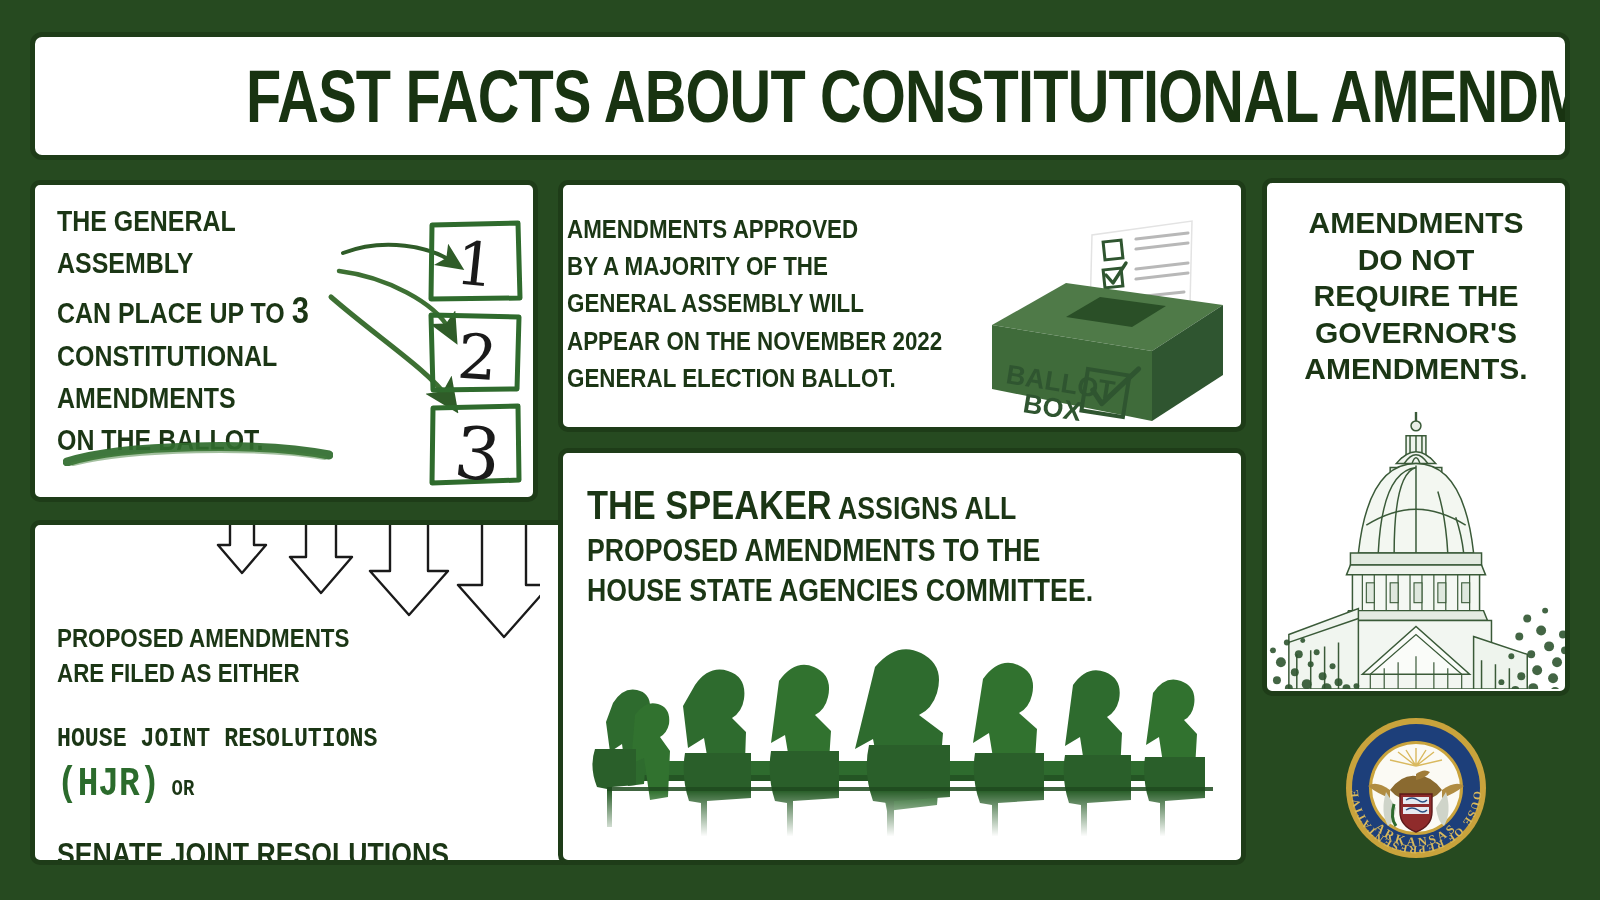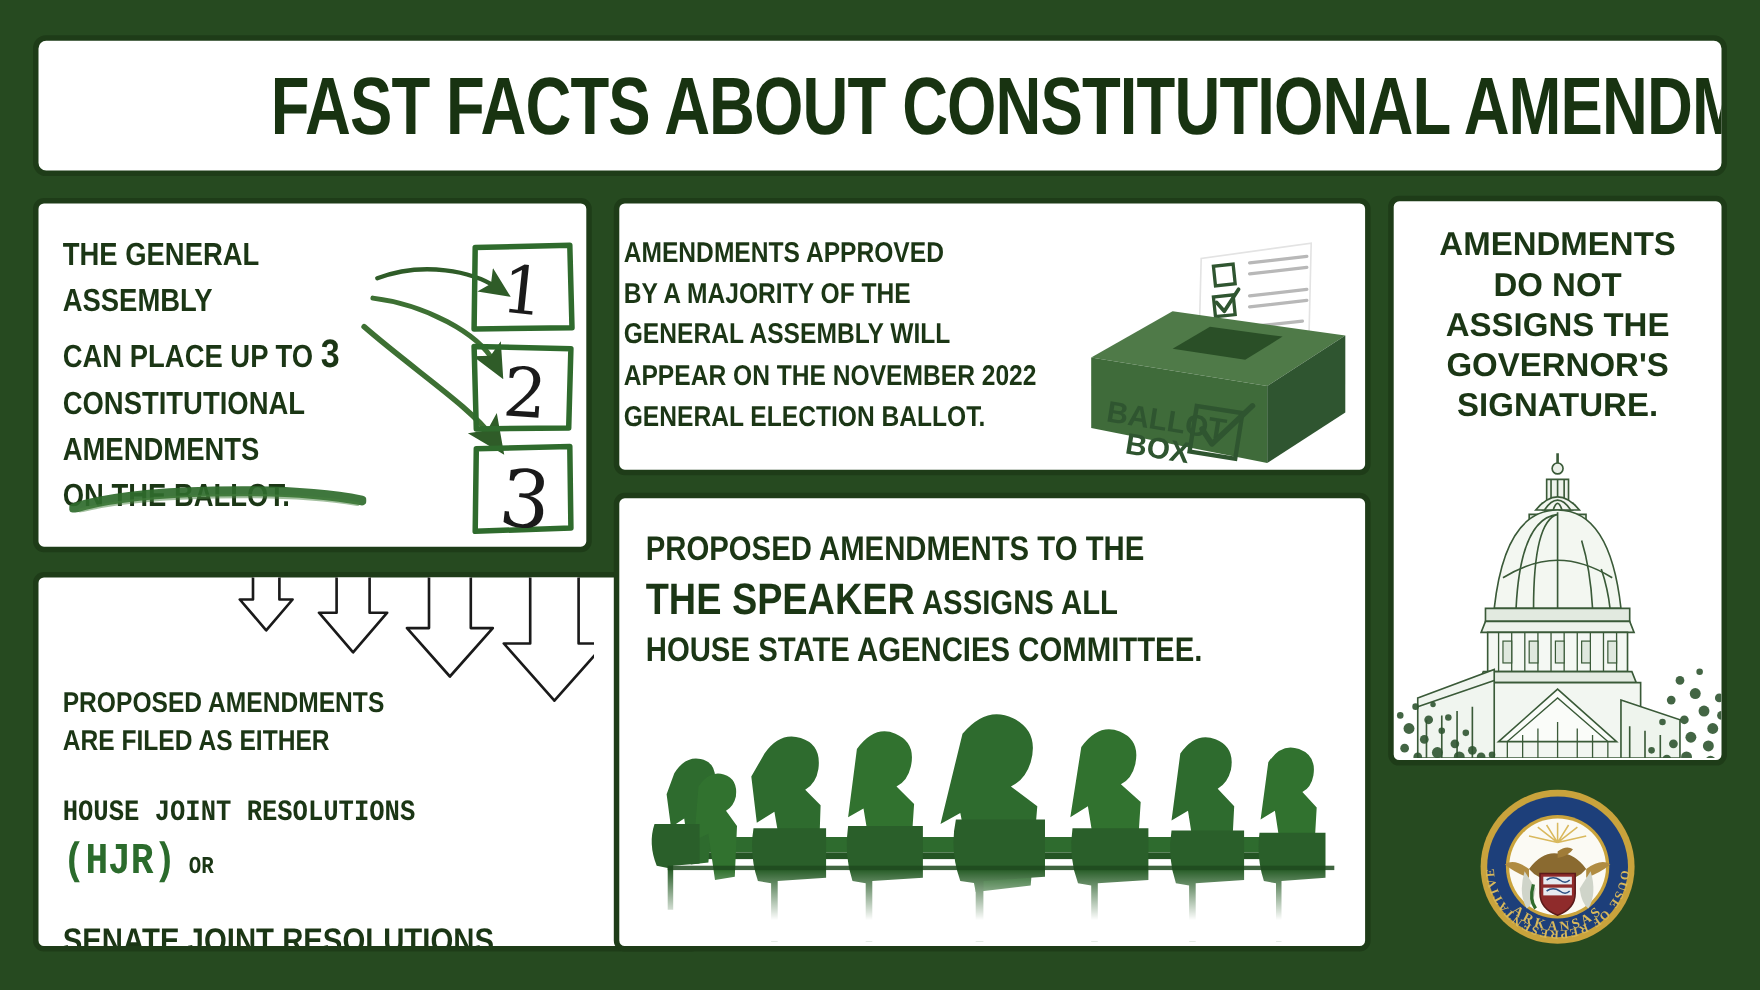--- a/index.html
+++ b/index.html
@@ -41,21 +41,21 @@
     color:#1b3615;
     font-weight:700;
     font-stretch:condensed;
     line-height:1.28;
   }
   .cond{display:inline-block;transform:scaleX(.86);transform-origin:left center;}
 
   
   #panel-assembly{left:30px;top:180px;width:508px;height:322px;}
   #assembly-text{
-    position:absolute;left:22px;top:27px;width:300px;
+    position:absolute;left:22px;top:16px;width:300px;
     font-size:29px;line-height:1.44;
   }
   .num3{font-size:36px;}
   .underline-stroke{position:absolute;left:28px;top:255px;width:270px;height:26px;}
 
   .boxes{position:absolute;left:330px;top:34px;width:160px;height:270px;}
   .hbox{position:absolute;width:96px;height:84px;left:62px;}
   .hbox svg{width:100%;height:100%;display:block;overflow:visible;}
   .arrows-left{position:absolute;left:290px;top:40px;width:210px;height:240px;}
 
@@ -226,24 +226,24 @@
           <rect x="0" y="0" width="42" height="42" fill="none" stroke="#2f5530" stroke-width="4"></rect>
           <path d="M8 20 L19 32 L50 -8" fill="none" stroke="#2f5530" stroke-width="5" stroke-linecap="round" stroke-linejoin="round"></path>
         </g>
       </svg>
     </div>
   </div>
 
   <div class="panel" id="panel-speaker">
 
     <div class="body-text" id="speaker-text">
-      <div><span class="cond">PROPOSED AMENDMENTS TO THE</span></div>
       <div>
         <span class="cond"><span class="speaker-big">THE SPEAKER</span><span> ASSIGNS ALL</span></span>
       </div>
+      <div><span class="cond">PROPOSED AMENDMENTS TO THE</span></div>
       <div><span class="cond">HOUSE STATE AGENCIES COMMITTEE.</span></div>
     </div>
 
     <div class="committee-art">
       <svg viewBox="0 0 650 215">
         <defs>
           <linearGradient id="refl" x1="0" y1="0" x2="0" y2="1">
             <stop offset="0%" stop-color="#2e6b2e" stop-opacity="0.42"></stop>
             <stop offset="100%" stop-color="#2e6b2e" stop-opacity="0"></stop>
           </linearGradient>
@@ -293,23 +293,23 @@
         <rect x="0" y="150" width="650" height="65" fill="url(#fade)"></rect>
       </svg>
     </div>
   </div>
 
   <div class="panel" id="panel-governor">
 
     <div class="body-text" id="governor-text">
       <div>AMENDMENTS</div>
       <div>DO NOT</div>
-      <div>ASSIGNS THE</div>
+      <div>REQUIRE THE</div>
       <div>GOVERNOR'S</div>
-      <div>SIGNATURE.</div>
+      <div>AMENDMENTS.</div>
     </div>
 
     <div class="capitol-art">
       <svg viewBox="0 0 300 285" preserveAspectRatio="xMidYMax meet">
         <g stroke="#3a5a38" fill="none" stroke-width="1.5">
 
           <path d="M150 6 L150 16" stroke-width="2.4"></path>
           <circle cx="150" cy="20" r="5" fill="#e9efe7"></circle>
 
           <path d="M140 30 L160 30 L160 52 L140 52 Z" fill="#eef3ec"></path>

